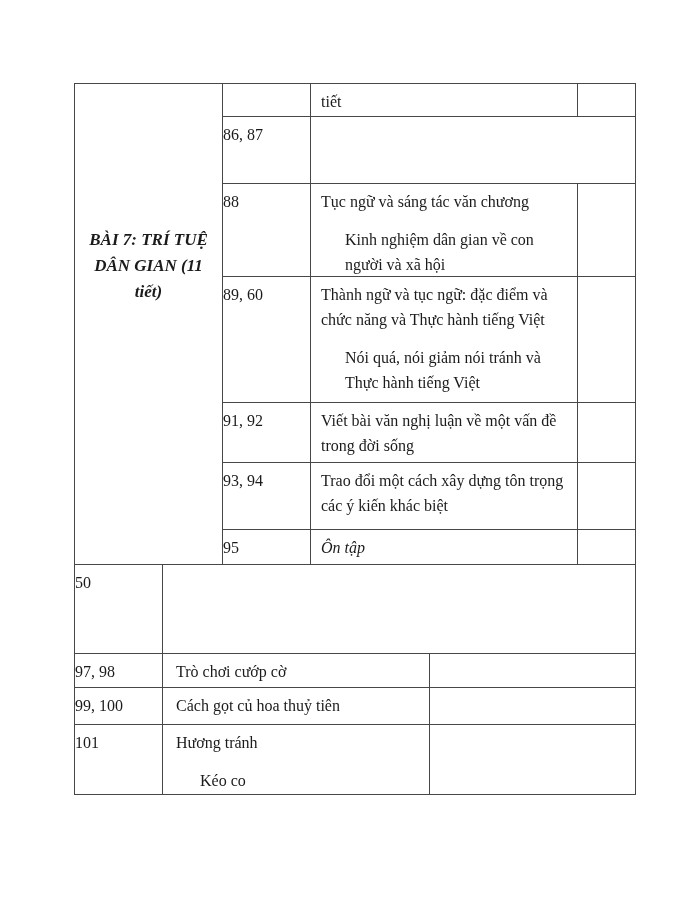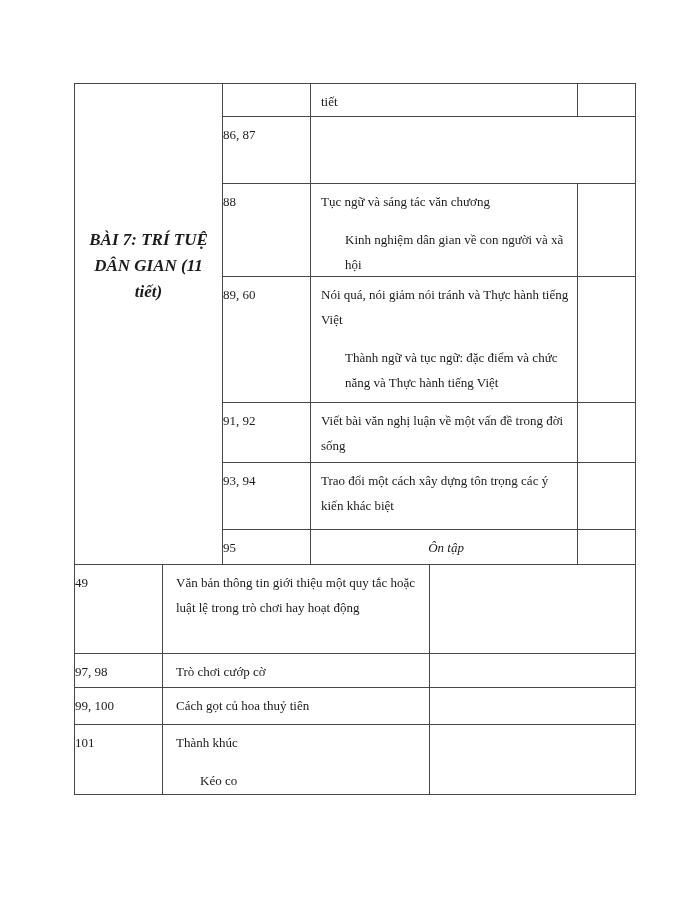--- a/index.html
+++ b/index.html
@@ -60,21 +60,21 @@
   }
   .row {
     display: flex;
     flex-direction: row;
     box-sizing: border-box;
     border-bottom: 1px solid #474747;
   }
   .row.last { border-bottom: none; }
   .cell {
     box-sizing: border-box;
-    font-size: 13px;
+    font-size: 16px;
     line-height: 25px;
     padding-top: 5px;
   }
   .cell.num {
     width: 88px;
     border-right: 1px solid #474747;
   }
   .cell.desc {
     width: 267px;
     border-right: 1px solid #474747;
@@ -88,21 +88,20 @@
   }
   .cell.desc p {
     margin: 0;
   }
   .cell.desc p + p {
     margin-top: 13px;
     margin-left: 24px;
   }
   .cell.desc p.italic {
     font-style: italic;
-    text-align: center;
   }
 </style>
 </head>
 <body>
 
 <div class="page">
   <div class="schedule-table">
 
     <div class="section s1 divider">
       <div class="unit-cell unit-7">
@@ -132,22 +131,22 @@
           <div class="cell desc">
             <p>Tục ngữ và sáng tác văn chương</p>
             <p>Kinh nghiệm dân gian về con người và xã hội</p>
           </div>
           <div class="cell blank"></div>
         </div>
 
         <div class="row" style="height:126px">
           <div class="cell num">89, 60</div>
           <div class="cell desc">
+            <p>Thành ngữ và tục ngữ: đặc điểm và chức năng và Thực hành tiếng Việt</p>
             <p>Nói quá, nói giảm nói tránh và Thực hành tiếng Việt</p>
-            <p>Thành ngữ và tục ngữ: đặc điểm và chức năng và Thực hành tiếng Việt</p>
           </div>
           <div class="cell blank"></div>
         </div>
 
         <div class="row" style="height:60px">
           <div class="cell num">91, 92</div>
           <div class="cell desc">
             <p>Viết bài văn nghị luận về một vấn đề trong đời sống</p>
           </div>
           <div class="cell blank"></div>
@@ -169,24 +168,21 @@
           <div class="cell blank"></div>
         </div>
 
       </div>
     </div>
 
     <div class="section s2">
       <div class="rows">
 
         <div class="row" style="height:89px">
-          <div class="cell num">49</div>
-          <div class="cell desc">
-            <p>Văn bản thông tin giới thiệu một quy tắc hoặc luật lệ trong trò chơi hay hoạt động</p>
-          </div>
+          <div class="cell num">50</div>
           <div class="cell blank"></div>
         </div>
 
         <div class="row" style="height:34px">
           <div class="cell num">97, 98</div>
           <div class="cell desc">
             <p>Trò chơi cướp cờ</p>
           </div>
           <div class="cell blank"></div>
         </div>
@@ -195,21 +191,21 @@
           <div class="cell num">99, 100</div>
           <div class="cell desc">
             <p>Cách gọt củ hoa thuỷ tiên</p>
           </div>
           <div class="cell blank"></div>
         </div>
 
         <div class="row last" style="height:69px">
           <div class="cell num">101</div>
           <div class="cell desc">
-            <p>Thành khúc</p>
+            <p>Hương tránh</p>
             <p>Kéo co</p>
           </div>
           <div class="cell blank"></div>
         </div>
 
       </div>
     </div>
 
   </div>
 </div>

